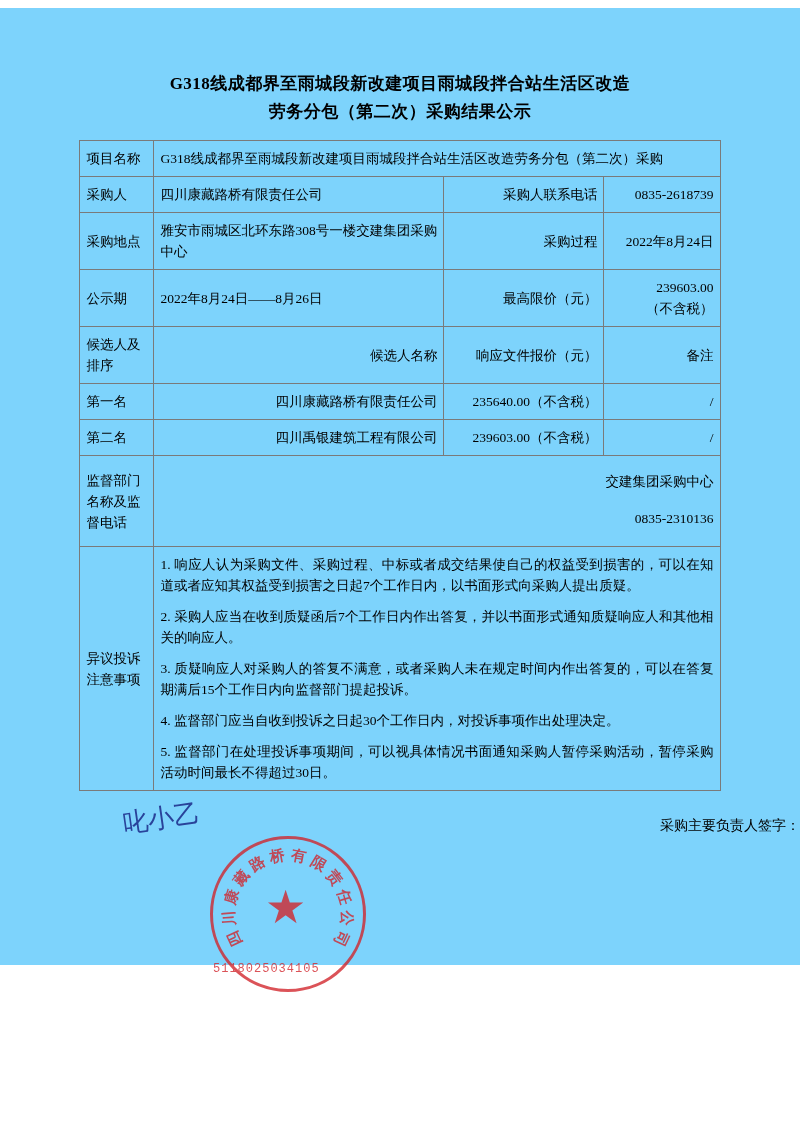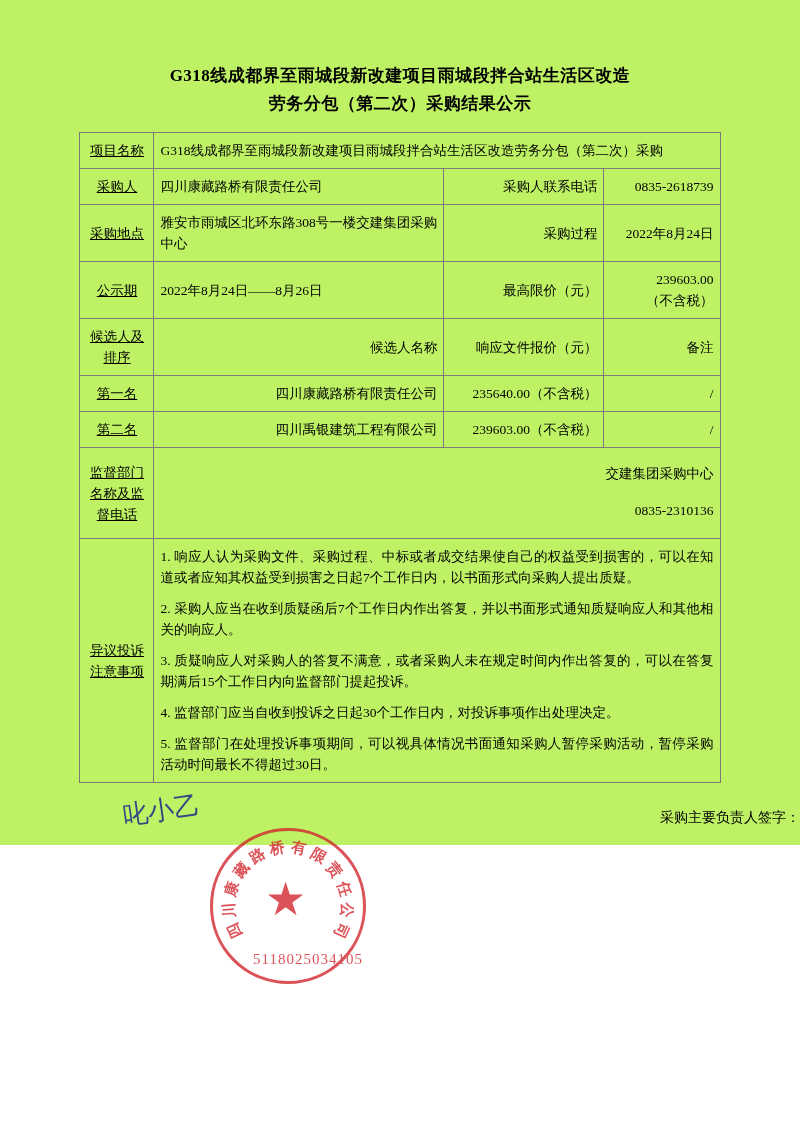--- a/index.html
+++ b/index.html
@@ -10,24 +10,24 @@
   body {
     width: 800px;
     height: 1131px;
     position: relative;
     font-family: "Liberation Serif", "DejaVu Serif", serif;
     color: #111;
     overflow: hidden;
   }
   .page {
     position: absolute;
-    left: 0; top: 0;
+    left: 0; top: 8px;
     width: 800px;
-    height: 845px;
-    background: #bef264;
+    height: 957px;
+    background: #7dd3fc;
   }
   .title {
     text-align: center;
     font-size: 17px;
     font-weight: bold;
     line-height: 28px;
     letter-spacing: 0.5px;
     padding: 62px 90px 14px 90px;
     color: #000;
   }
@@ -42,23 +42,21 @@
   }
   table.doc td {
     border: 1px solid #7a7a7a;
     font-size: 13.5px;
     line-height: 21px;
     padding: 7px 6px;
     vertical-align: middle;
     color: #000;
   }
   .lbl {
-    text-align: center;
     width: 74px;
-    text-decoration: underline;
   }
   .ctr { text-align: right; margin-top: 24px; }
   .lft { text-align: left; padding-left: 8px; }
   .two-line-cell { line-height: 20px; }
   .notice {
     font-size: 13px;
     line-height: 22px;
     text-align: justify;
     padding: 10px 10px 10px 12px;
   }
@@ -115,25 +113,25 @@
     font-weight: bold;
     transform-origin: 0 68px;
     color: #d2232a;
     white-space: nowrap;
   }
   .seal-num {
     position: absolute;
     left: 0;
     bottom: 13px;
     width: 150px;
-    text-align: right;
-    font-size: 15px;
+    text-align: left;
+    font-size: 12px;
     letter-spacing: 1px;
     color: #d2232a;
-    font-family: Liberation Serif, serif;
+    font-family: Liberation Mono, monospace;
   }
   .handwrite {
     position: absolute;
     left: 60px;
     top: -16px;
     font-size: 26px;
     color: #1b2a8a;
     font-family: "Liberation Serif", serif;
     transform: rotate(-8deg);
     opacity: 0.85;

